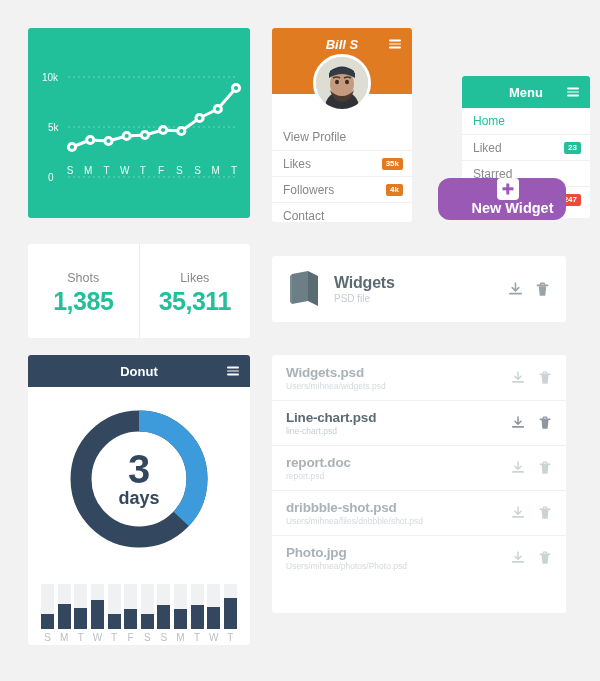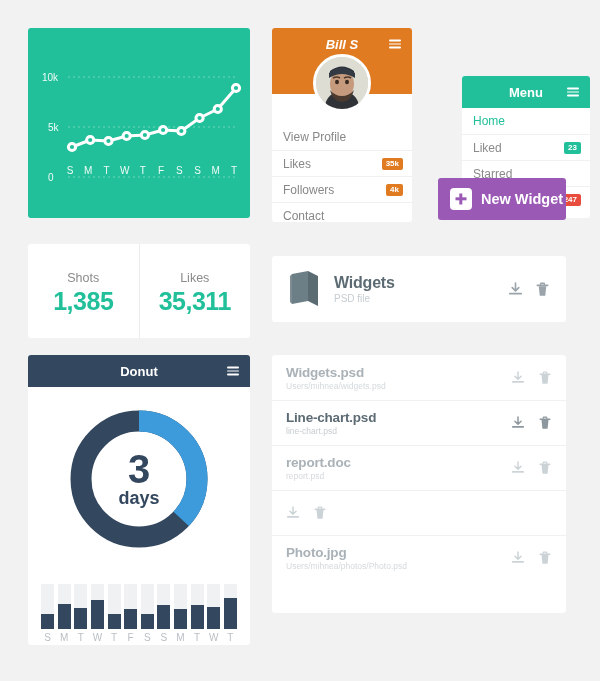--- a/index.html
+++ b/index.html
@@ -64,22 +64,22 @@
   .mrow { height: 26px; display: flex; align-items: center; padding: 0 11px;
           font-size: 12px; color: #8a8a8a; position: relative; }
   .mrow + .mrow { border-top: 1px solid #f0f0f0; }
   .mrow.active { color: #22c09a; text-align: right; }
   .mbadge { position: absolute; right: 9px; top: 50%; transform: translateY(-50%);
             color: #fff; font-size: 8px; font-weight: bold; border-radius: 2px;
             padding: 2px 4px; line-height: 1; }
 
   
   #widget-btn { position: absolute; left: 438px; top: 178px; width: 128px; height: 42px;
-                background: #9b59b6; border-radius: 3px; display: flex; align-items: center;
-                padding-left: 12px; cursor: pointer; border: none; }
+                background: #9b59b6; border-radius: 12px; display: flex; align-items: center;
+                padding-left: 12px; cursor: pointer; border: none; flex-direction: column; }
   .plus-box { width: 22px; height: 22px; background: #fff; border-radius: 4px;
               position: relative; flex: none; }
   .plus-box:before, .plus-box:after { content: ""; position: absolute; background: #9b59b6;
               left: 50%; top: 50%; }
   .plus-box:before { width: 11px; height: 3.4px; transform: translate(-50%,-50%); }
   .plus-box:after  { width: 3.4px; height: 11px; transform: translate(-50%,-50%); }
   .wbtn-label { color: #fff; font-size: 14.5px; font-weight: bold; margin-left: 9px; }
 
   
   #widgets-card { left: 272px; top: 256px; width: 294px; height: 66px;
@@ -390,20 +390,24 @@
       <path d="M2 12.5 L14 12.5" stroke="#ccd3d7" stroke-width="1.9" stroke-linecap="round"></path>
           </svg>
           <svg class="ic" width="14" height="14" viewBox="0 0 16 16">
       <path d="M2.5 3.6 L13.5 3.6" stroke="#ccd3d7" stroke-width="1.7" stroke-linecap="round"></path>
       <path d="M6 3.2 L6 1.9 Q6 1.3 6.7 1.3 L9.3 1.3 Q10 1.3 10 1.9 L10 3.2" fill="none" stroke="#ccd3d7" stroke-width="1.5"></path>
       <path d="M4 4.6 L5 14 Q5 14.6 5.7 14.6 L10.3 14.6 Q11 14.6 11 14 L12 4.6 Z" fill="#ccd3d7"></path>
           </svg>
         </div>
       </div>
       <div class="frow">
+        <div class="ftext">
+          <div class="fname">dribbble-shot.psd</div>
+          <div class="fpath">Users/mihnea/files/dribbble/shot.psd</div>
+        </div>
         <div class="facts">
           <svg class="ic" width="14" height="14" viewBox="0 0 16 16">
       <path d="M8 1 L8 9 M4.5 6 L8 9.5 L11.5 6" stroke="#ccd3d7" stroke-width="1.7" fill="none" stroke-linecap="round" stroke-linejoin="round"></path>
       <path d="M2 12.5 L14 12.5" stroke="#ccd3d7" stroke-width="1.9" stroke-linecap="round"></path>
           </svg>
           <svg class="ic" width="14" height="14" viewBox="0 0 16 16">
       <path d="M2.5 3.6 L13.5 3.6" stroke="#ccd3d7" stroke-width="1.7" stroke-linecap="round"></path>
       <path d="M6 3.2 L6 1.9 Q6 1.3 6.7 1.3 L9.3 1.3 Q10 1.3 10 1.9 L10 3.2" fill="none" stroke="#ccd3d7" stroke-width="1.5"></path>
       <path d="M4 4.6 L5 14 Q5 14.6 5.7 14.6 L10.3 14.6 Q11 14.6 11 14 L12 4.6 Z" fill="#ccd3d7"></path>
           </svg>

